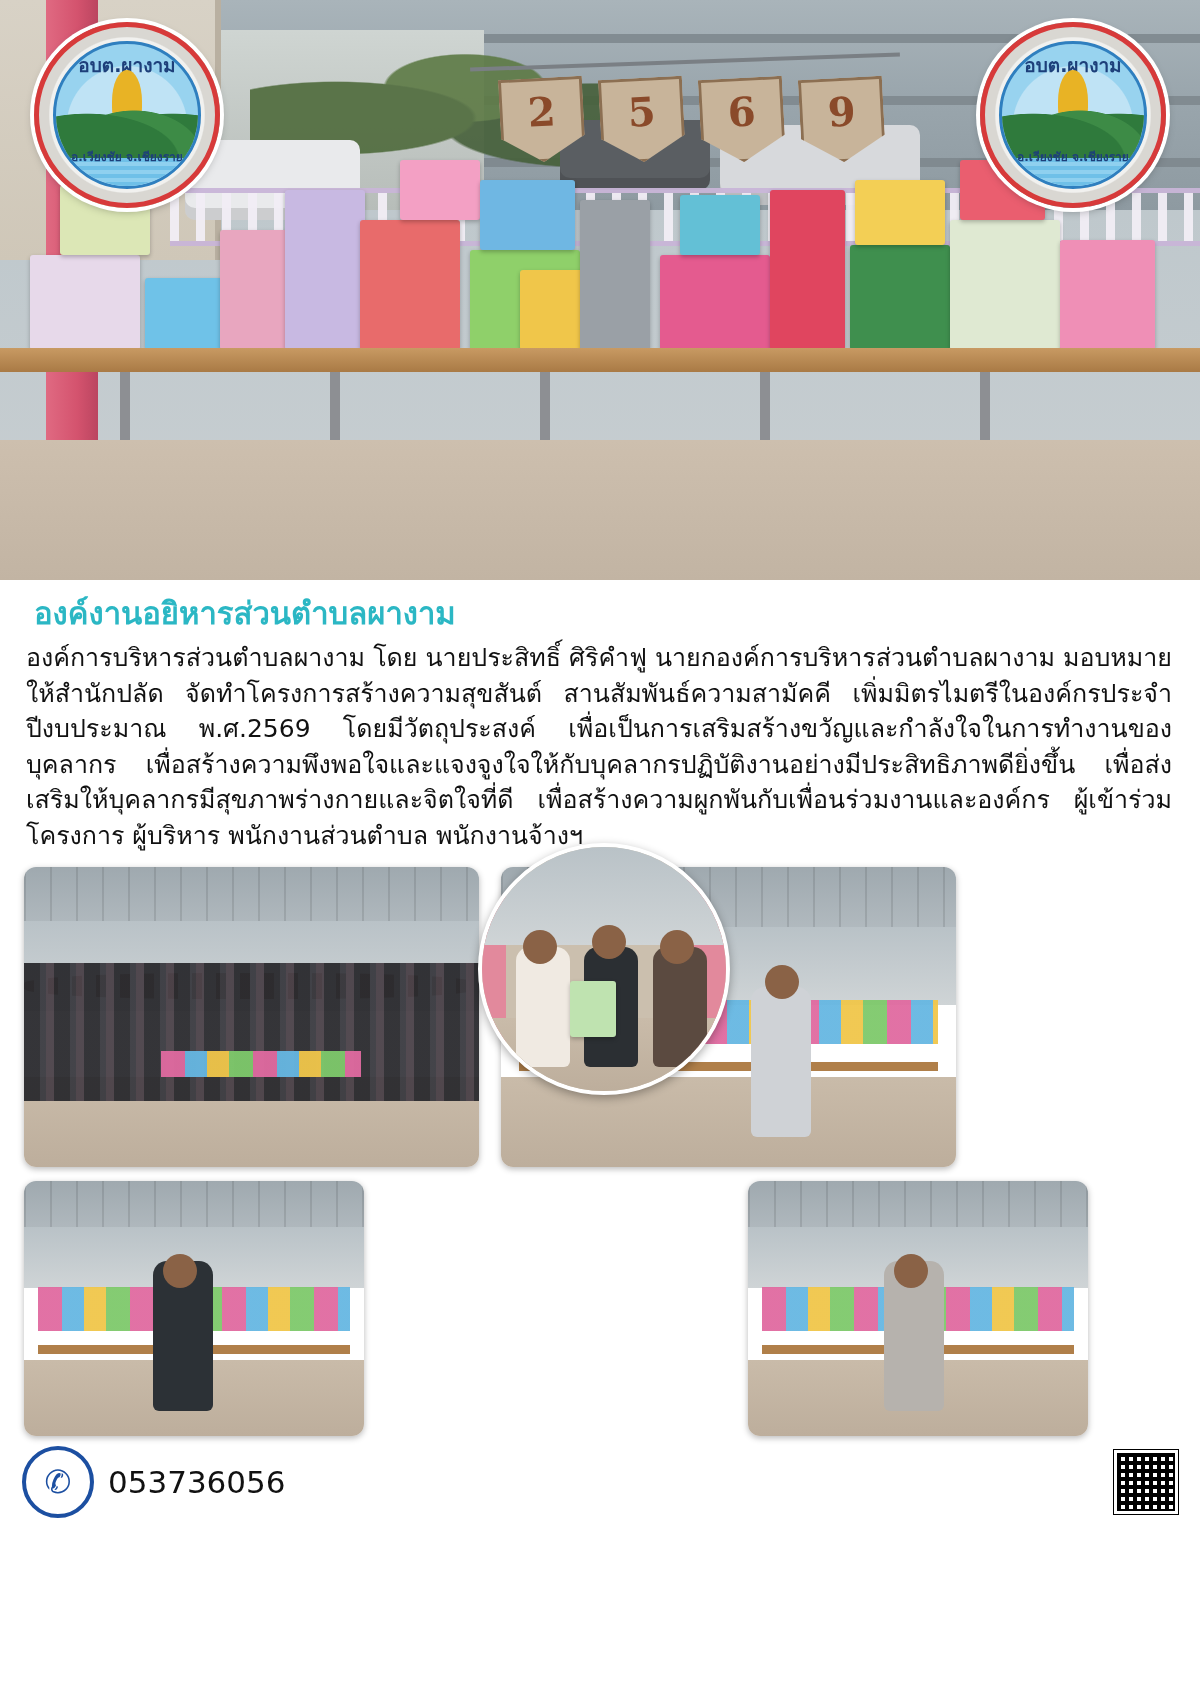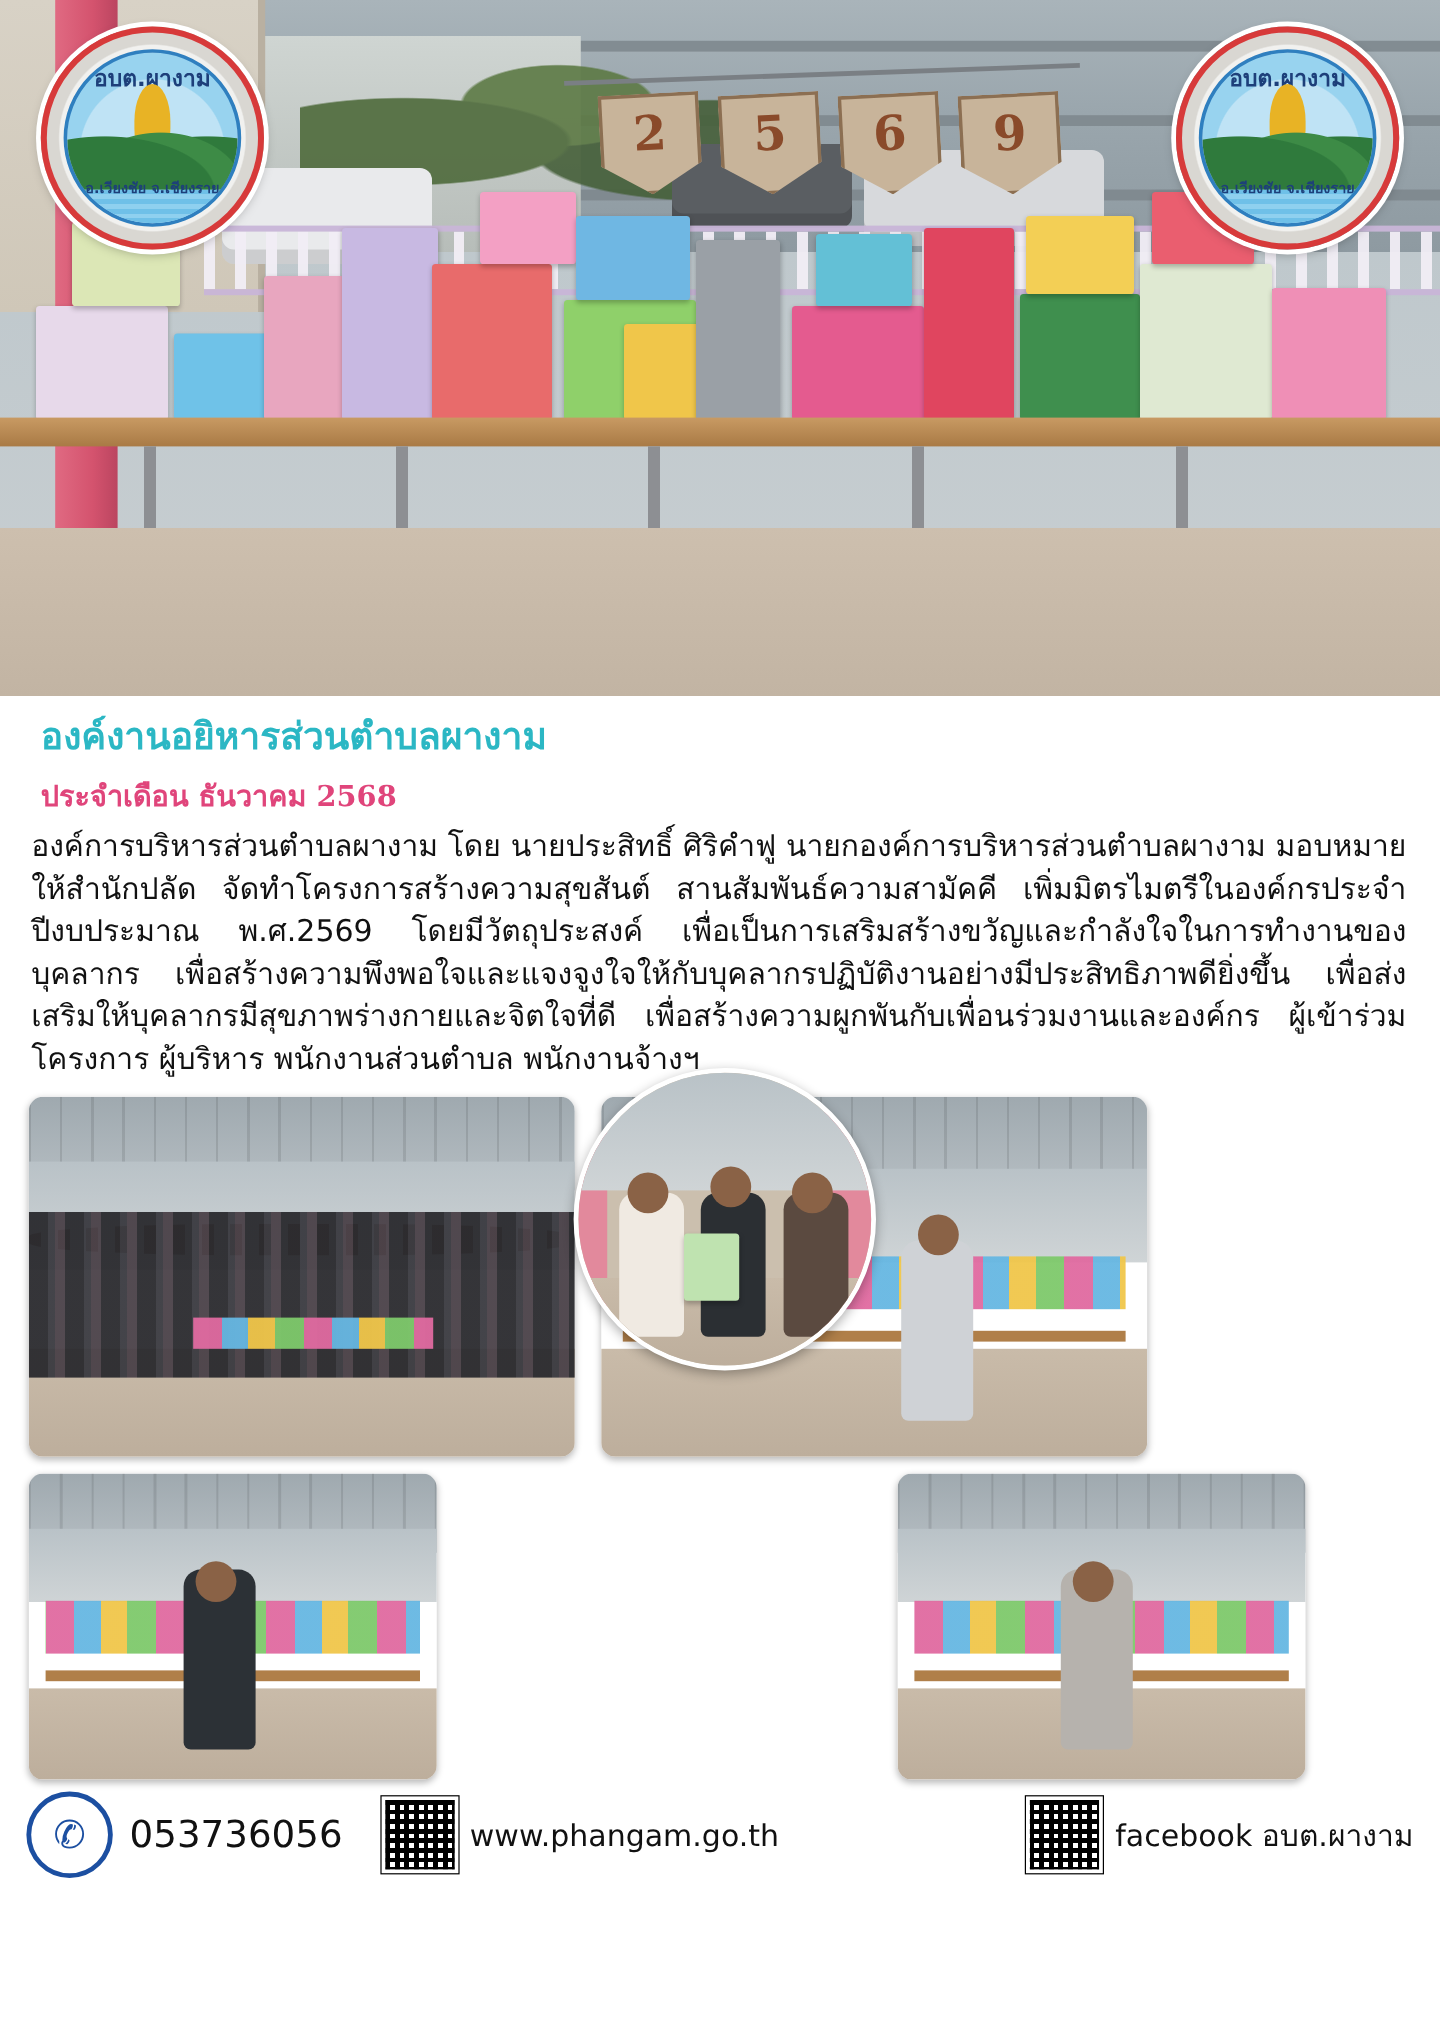--- a/index.html
+++ b/index.html
@@ -315,21 +315,20 @@
         <div class="buddha"></div>
         <div class="hills"></div>
         <div class="water"></div>
         <div class="txt-bot">อ.เวียงชัย จ.เชียงราย</div>
       </div>
     </div>
   </div>
 
   <div class="content">
     <div class="title-sub">องค์งานอยิหารส่วนตำบลผางาม</div>
-    <div class="title-month">ประจำเดือน ธันวาคม 2568</div>
     <div class="body-text">องค์การบริหารส่วนตำบลผางาม โดย นายประสิทธิ์  ศิริคำฟู นายกองค์การบริหารส่วนตำบลผางาม มอบหมายให้สำนักปลัด จัดทำโครงการสร้างความสุขสันต์ สานสัมพันธ์ความสามัคคี เพิ่มมิตรไมตรีในองค์กรประจำปีงบประมาณ พ.ศ.2569 โดยมีวัตถุประสงค์ เพื่อเป็นการเสริมสร้างขวัญและกำลังใจในการทำงานของบุคลากร   เพื่อสร้างความพึงพอใจและแจงจูงใจให้กับบุคลากรปฏิบัติงานอย่างมีประสิทธิภาพดียิ่งขึ้น   เพื่อส่งเสริมให้บุคลากรมีสุขภาพร่างกายและจิตใจที่ดี   เพื่อสร้างความผูกพันกับเพื่อนร่วมงานและองค์กร  ผู้เข้าร่วมโครงการ ผู้บริหาร พนักงานส่วนตำบล พนักงานจ้างฯ</div>
   </div>
 
   <div class="photos">
     <div class="row">
       <div class="photo p-big">
         <div class="scene">
           <div class="roofbeams"></div>
           <div class="sky" style="height:30%;top:18%"></div>
           <div class="ground"></div>
@@ -393,26 +392,21 @@
           <div class="gift" style="position:absolute;left:36%;bottom:22%;width:46px;height:56px;background:#bfe3b0;"></div>
         </div>
       </div>
     </div>
   </div>
 
   <div class="footer">
     <div class="phone-ico">✆</div>
     <div class="phone-num">053736056</div>
 
+
+    <div class="spacer"></div>
+
     <div class="qr-wrap">
       <div class="qr"></div>
-      <div class="site">www.phangam.go.th</div>
-    </div>
-
-    <div class="spacer"></div>
-
-    <div class="qr-wrap">
-      <div class="qr"></div>
-      <div class="fb">facebook อบต.ผางาม</div>
     </div>
   </div>
 
 </div>
 
 </body></html>

